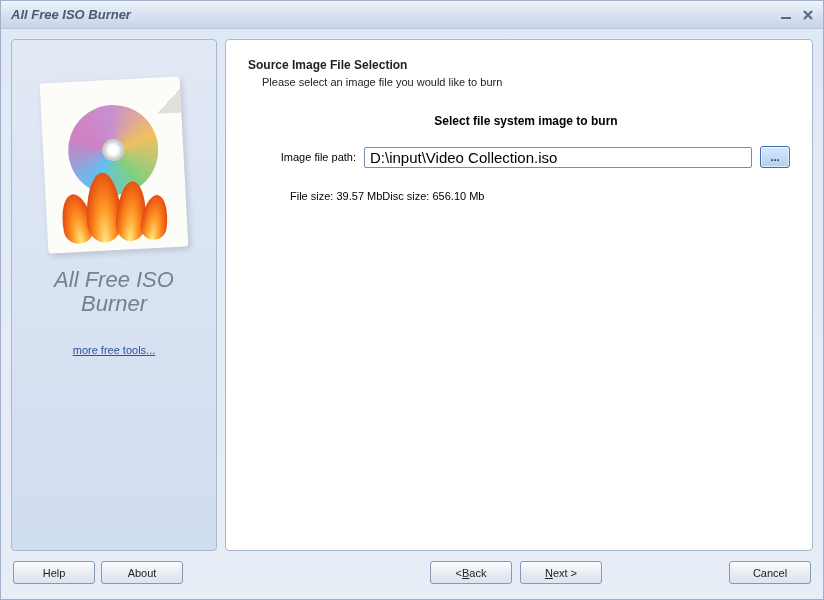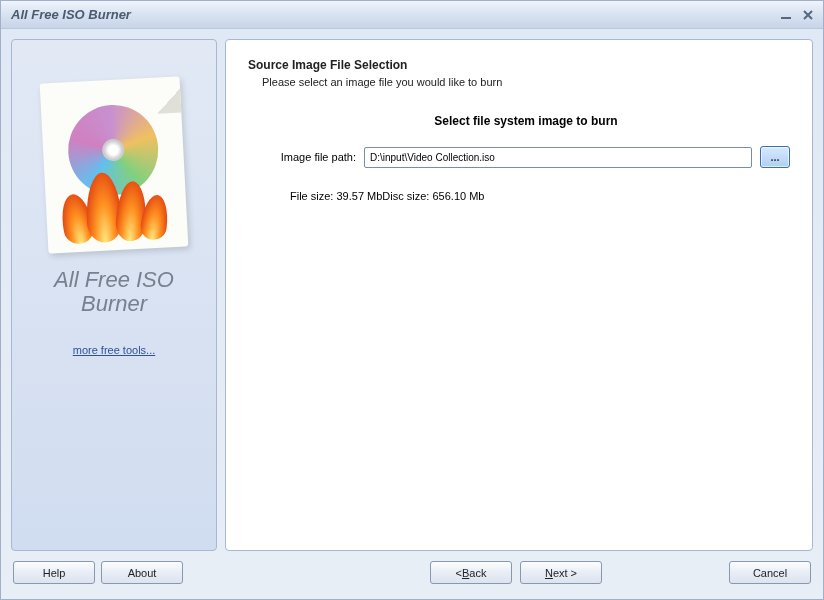--- a/index.html
+++ b/index.html
@@ -175,21 +175,21 @@
     .field-label {
       width: 80px;
       text-align: right;
     }
     .file-input {
       flex: 1;
       border: 1px solid #7a8ca8;
       border-radius: 2px;
       padding: 3px 5px;
       font-family: Tahoma, Arial, sans-serif;
-      font-size: 10px;
+      font-size: 15px;
       background: #fff;
       height: 21px;
     }
     .browse-btn {
       width: 30px;
       height: 22px;
       border: 1px solid #3a6fb0;
       border-radius: 3px;
       background: linear-gradient(to bottom, #d8e8ff 0%, #b0d0f0 100%);
       cursor: pointer;

